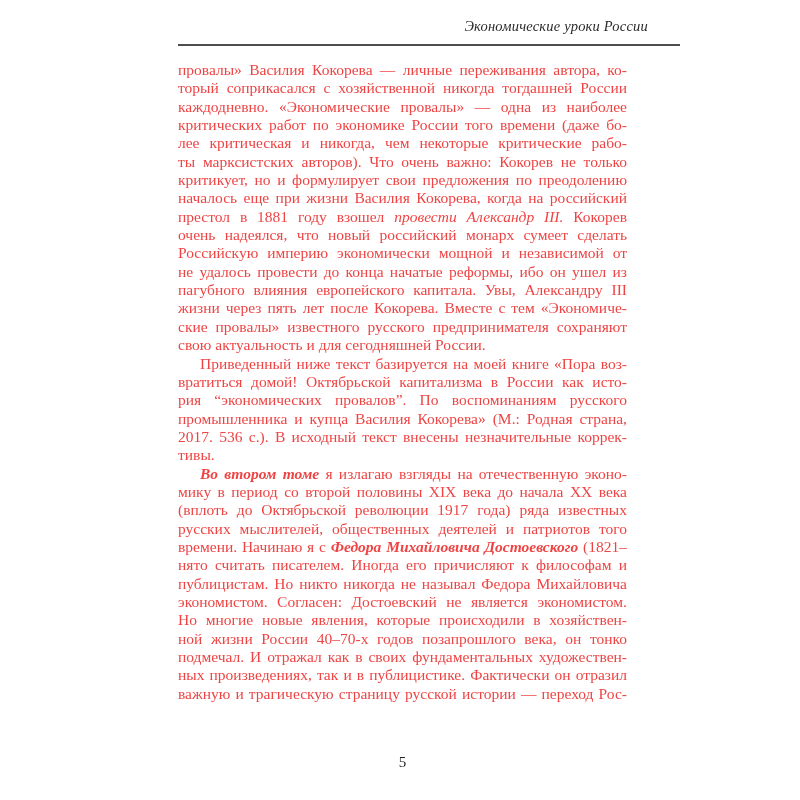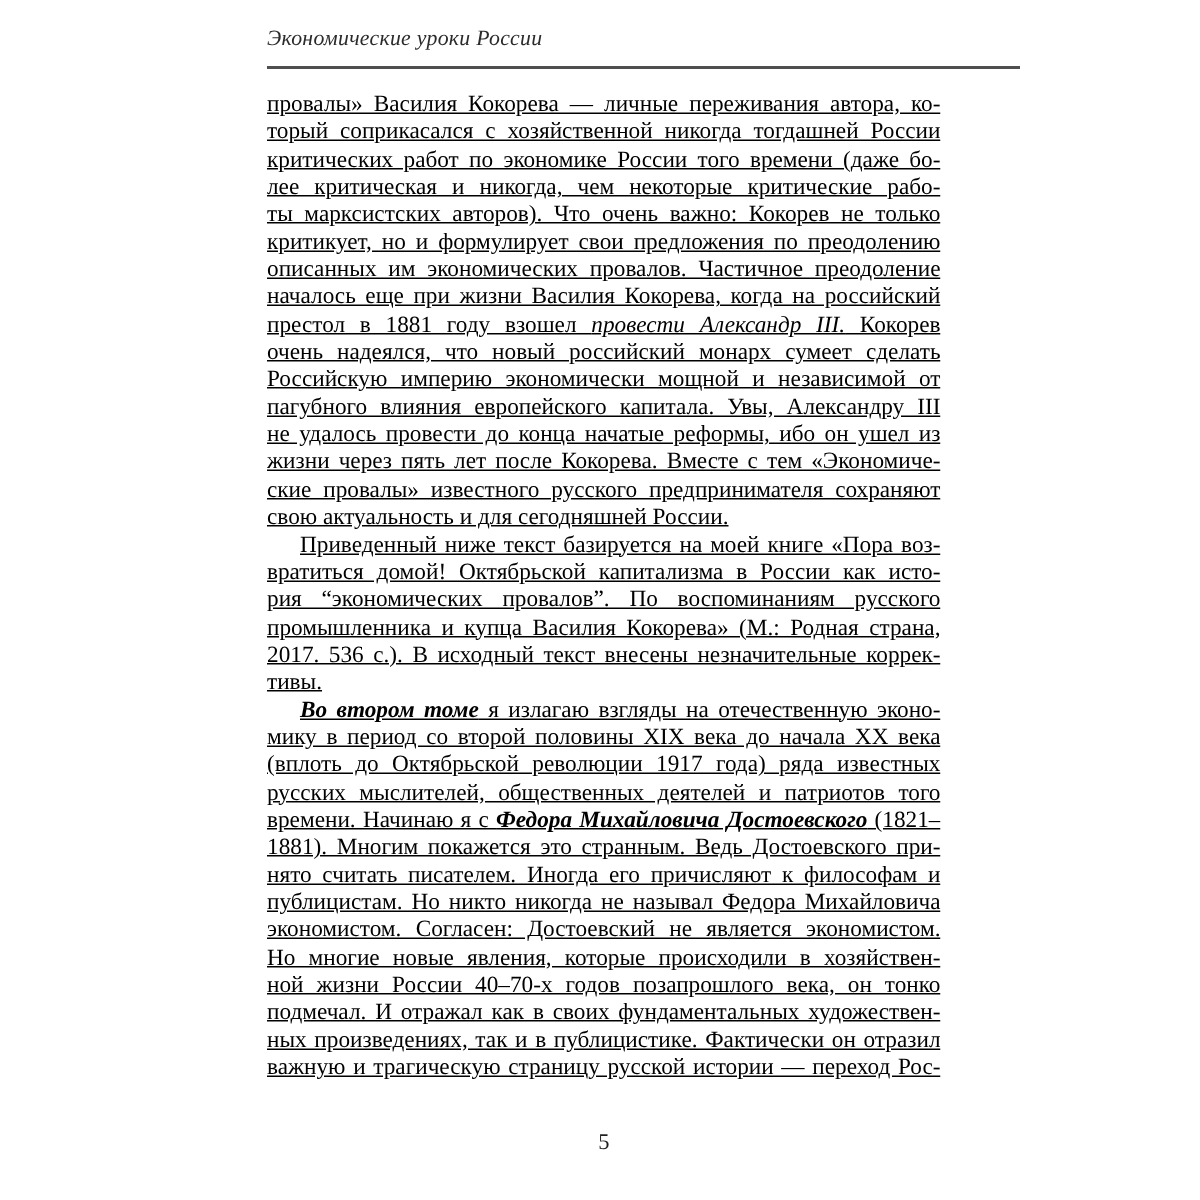--- a/index.html
+++ b/index.html
@@ -13,38 +13,38 @@
     width: 800px; height: 800px;
     background: #ffffff;
     color: #1f1f1f;
   }
   .running-header {
     position: absolute;
     left: 178px; top: 18px;
     width: 502px;
     box-sizing: border-box;
     padding-right: 32px;
+    text-align: right;
     font-style: italic;
     font-size: 14.5px;
     letter-spacing: 0.2px;
     color: #2b2b2b;
   }
   .header-rule {
     position: absolute;
     left: 178px; top: 44px;
     width: 502px; height: 0;
     border-top: 2px solid #4f4f4f;
   }
   .body-text {
     position: absolute;
     left: 178px; top: 61px;
     width: 449px;
     font-size: 15.5px;
-    color: #000000;
-    text-decoration: underline;
+    color: #ef4444;
   }
   .line {
     height: 18.35px;
     line-height: 18.35px;
     overflow: hidden;
     text-align: justify;
     text-align-last: justify;
     white-space: normal;
   }
   .line.last { text-align-last: left; }
@@ -64,46 +64,45 @@
 <body>
 
 <div class="page" style="background: rgb(255, 255, 255); color: rgb(31, 31, 31);">
   <div class="running-header" style="color: rgb(43, 43, 43);">
     <span>Экономические уроки России</span>
   </div>
   <div class="header-rule" style="border-top-color: rgb(79, 79, 79);"></div>
   <div class="body-text">
       <div class="line"><span>провалы» Василия Кокорева — личные переживания автора, ко-</span></div>
       <div class="line"><span>торый соприкасался с хозяйственной никогда тогдашней России</span></div>
+      <div class="line"><span>каждодневно. «Экономические провалы» — одна из наиболее</span></div>
       <div class="line"><span>критических работ по экономике России того времени (даже бо-</span></div>
       <div class="line"><span>лее критическая и никогда, чем некоторые критические рабо-</span></div>
       <div class="line"><span>ты марксистских авторов). Что очень важно: Кокорев не только</span></div>
       <div class="line"><span>критикует, но и формулирует свои предложения по преодолению</span></div>
-      <div class="line"><span>описанных им экономических провалов. Частичное преодоление</span></div>
       <div class="line"><span>началось еще при жизни Василия Кокорева, когда на российский</span></div>
       <div class="line"><span>престол в 1881 году взошел </span><span class="it">провести Александр III.</span><span> Кокорев</span></div>
       <div class="line"><span>очень надеялся, что новый российский монарх сумеет сделать</span></div>
       <div class="line"><span>Российскую империю экономически мощной и независимой от</span></div>
+      <div class="line"><span>не удалось провести до конца начатые реформы, ибо он ушел из</span></div>
       <div class="line"><span>пагубного влияния европейского капитала. Увы, Александру III</span></div>
-      <div class="line"><span>не удалось провести до конца начатые реформы, ибо он ушел из</span></div>
       <div class="line"><span>жизни через пять лет после Кокорева. Вместе с тем «Экономиче-</span></div>
       <div class="line"><span>ские провалы» известного русского предпринимателя сохраняют</span></div>
       <div class="line last"><span>свою актуальность и для сегодняшней России.</span></div>
       <div class="line indent"><span>Приведенный ниже текст базируется на моей книге «Пора воз-</span></div>
       <div class="line"><span>вратиться домой! Октябрьской капитализма в России как исто-</span></div>
       <div class="line"><span>рия “экономических провалов”. По воспоминаниям русского</span></div>
       <div class="line"><span>промышленника и купца Василия Кокорева» (М.: Родная страна,</span></div>
       <div class="line"><span>2017. 536 с.). В исходный текст внесены незначительные коррек-</span></div>
       <div class="line last"><span>тивы.</span></div>
       <div class="line indent"><span class="bit">Во втором томе</span><span> я излагаю взгляды на отечественную эконо-</span></div>
       <div class="line"><span>мику в период со второй половины XIX века до начала XX века</span></div>
       <div class="line"><span>(вплоть до Октябрьской революции 1917 года) ряда известных</span></div>
       <div class="line"><span>русских мыслителей, общественных деятелей и патриотов того</span></div>
       <div class="line"><span>времени. Начинаю я с </span><span class="bit">Федора Михайловича Достоевского</span><span> (1821–</span></div>
-      <div class="line"><span>1881). Многим покажется это странным. Ведь Достоевского при-</span></div>
       <div class="line"><span>нято считать писателем. Иногда его причисляют к философам и</span></div>
       <div class="line"><span>публицистам. Но никто никогда не называл Федора Михайловича</span></div>
       <div class="line"><span>экономистом. Согласен: Достоевский не является экономистом.</span></div>
       <div class="line"><span>Но многие новые явления, которые происходили в хозяйствен-</span></div>
       <div class="line"><span>ной жизни России 40–70-х годов позапрошлого века, он тонко</span></div>
       <div class="line"><span>подмечал. И отражал как в своих фундаментальных художествен-</span></div>
       <div class="line"><span>ных произведениях, так и в публицистике. Фактически он отразил</span></div>
       <div class="line"><span>важную и трагическую страницу русской истории — переход Рос-</span></div>
     </div>
   <div class="page-number">5</div>

